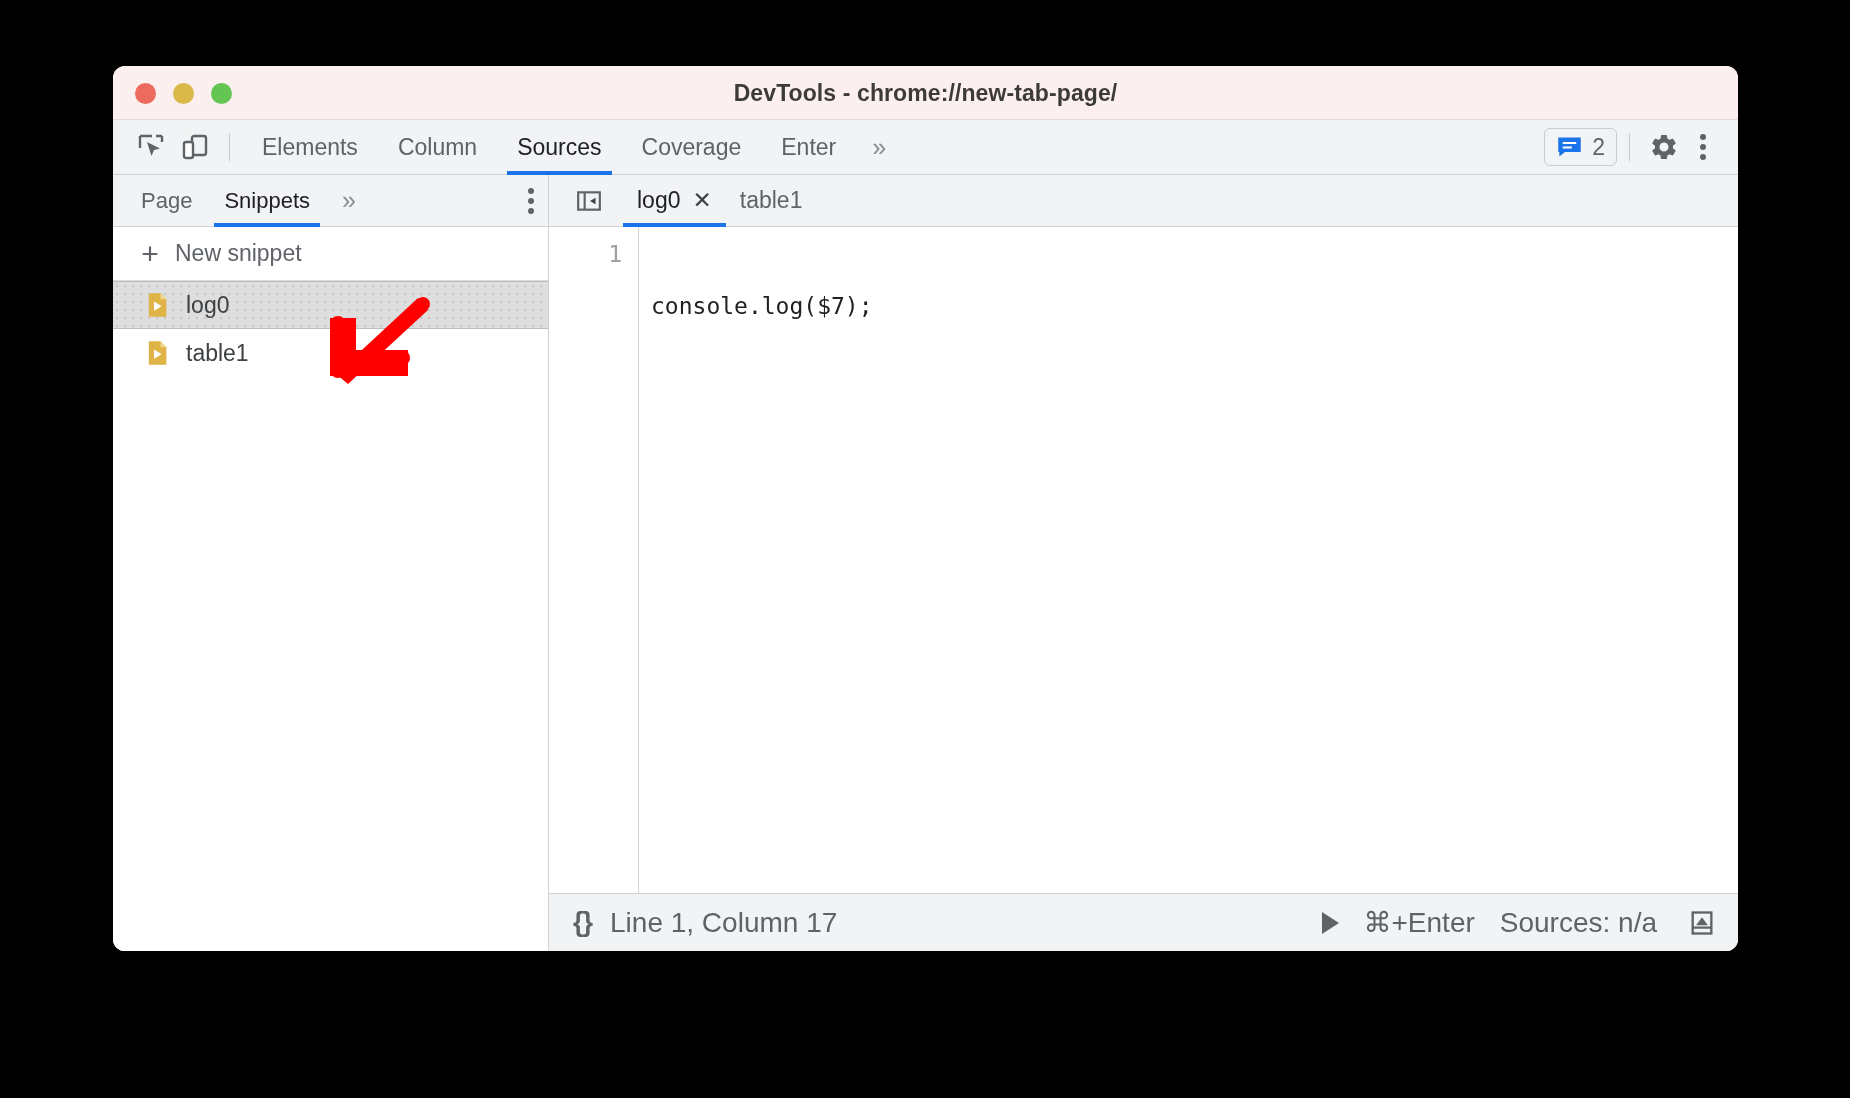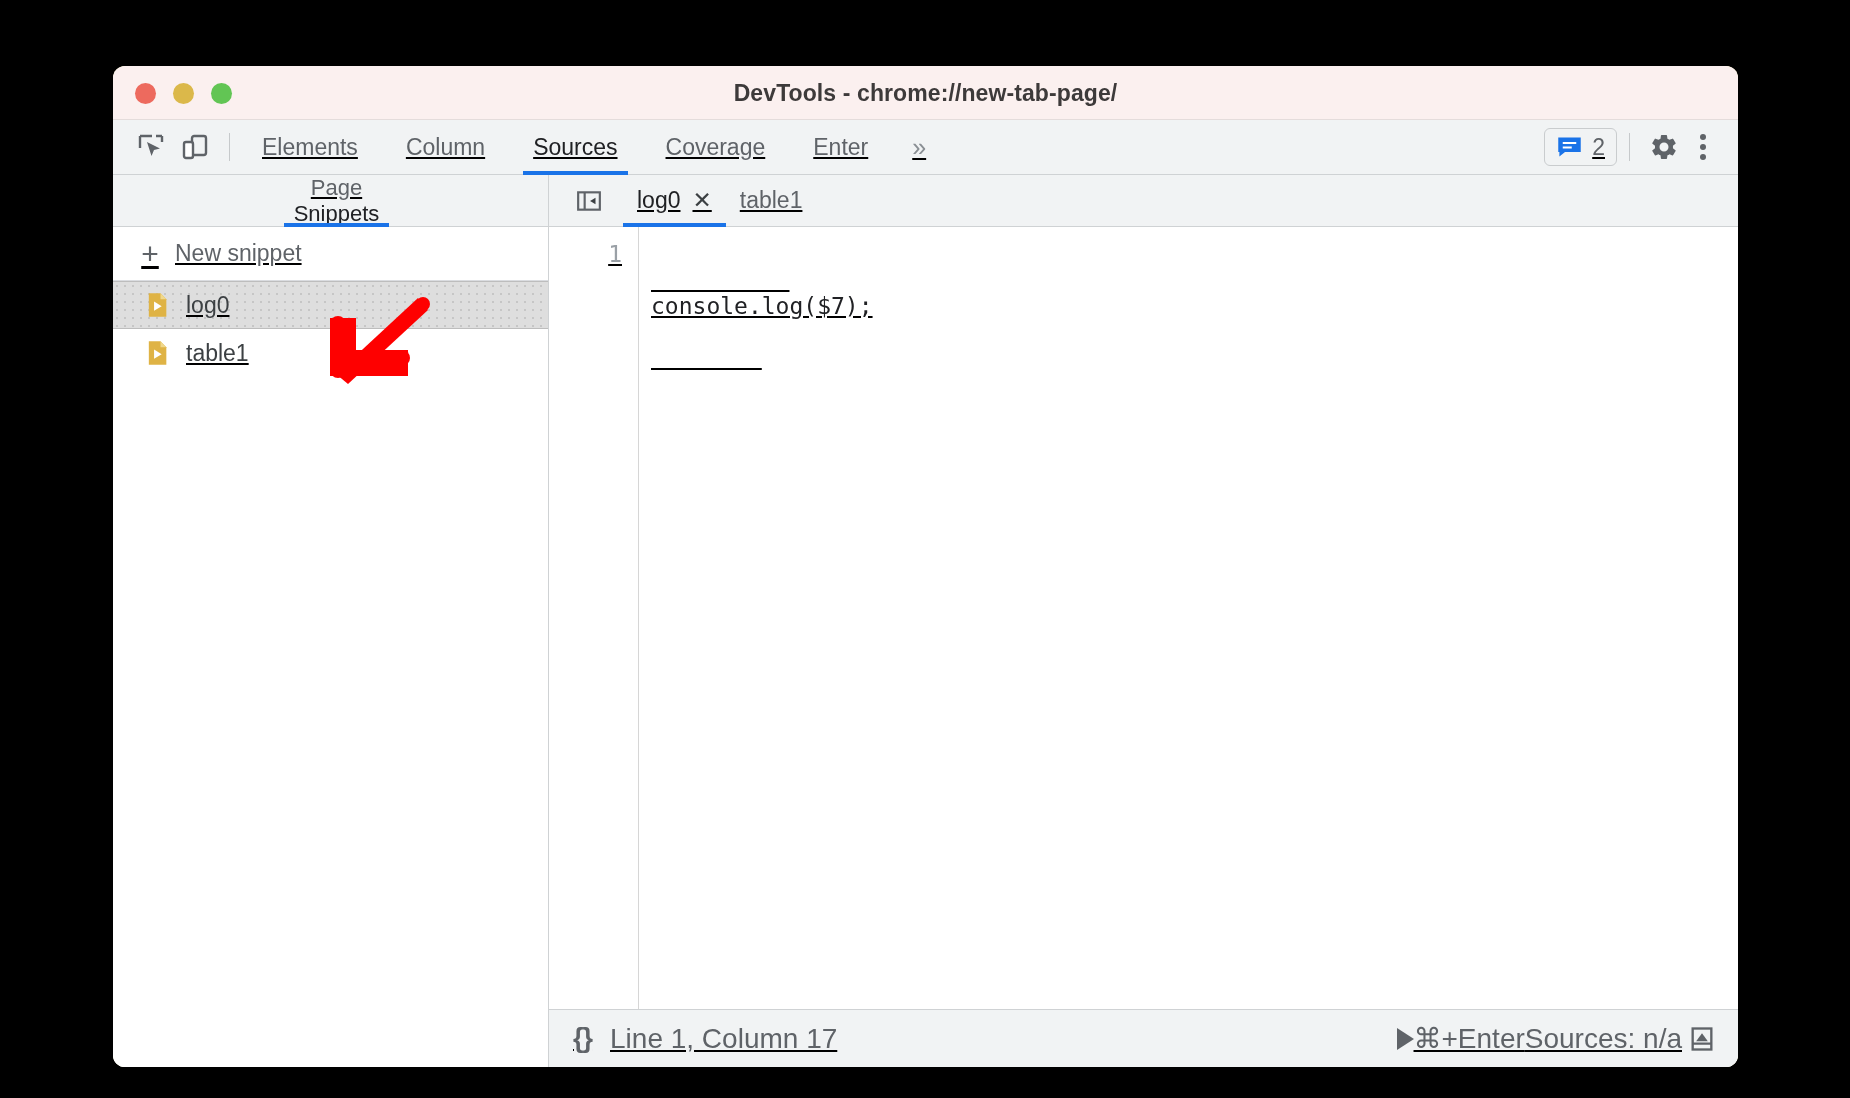--- a/index.html
+++ b/index.html
@@ -7,27 +7,26 @@
     width:1850px; height:1098px;
     background:#000;
     font-family:"Liberation Sans", sans-serif;
     overflow:hidden;
   }
 
   
   #window {
     position:absolute;
     left:113px; top:66px;
-    width:1625px; height:1001px;
+    width:1625px; height:885px;
     background:#fef9c3;
     border-radius:12px;
     overflow:hidden;
     display:flex;
     flex-direction:column;
-    text-decoration:underline;
   }
 
   
   .titlebar {
     height:54px;
     background:#fbf0ef;
     position:relative;
     flex:0 0 auto;
     border-bottom:1px solid #e4dcdb;
   }
@@ -51,21 +50,21 @@
     display:flex; align-items:center;
     flex:0 0 auto;
     padding-left:16px;
   }
   .tb-icon {
     width:44px; height:44px;
     display:flex; align-items:center; justify-content:center;
     cursor:pointer;
   }
   .tb-sep { width:1px; height:28px; background:#c6c9cb; margin:0 12px; }
-  .tabs { display:flex; align-items:center; height:55px;gap:8px; }
+  .tabs { display:flex; align-items:center; height:55px; }
   .tab {
     height:55px; display:flex; align-items:center;
     padding:0 20px; font-size:23px; color:#5f6368;
     position:relative; cursor:pointer; white-space:nowrap;
   }
   .tab.active { color:#202124; }
   .tab.active::after {
     content:""; position:absolute; left:10px; right:10px; bottom:0;
     height:4px; background:#1a73e8;
   }
@@ -86,21 +85,21 @@
   
   .sidebar {
     width:436px; flex:0 0 436px;
     background:#ffffff;
     border-right:1px solid #cfd2d4;
     display:flex; flex-direction:column;
   }
   .side-tabs {
     height:52px; background:#f1f3f4;
     border-bottom:1px solid #cfd2d4;
-    display:flex; align-items:center; padding-left:12px;flex-direction:column;
+    display:flex; align-items:center; padding-left:12px;
   }
   .side-tab {
     height:52px; display:flex; align-items:center;
     padding:0 16px; font-size:22px; color:#5f6368;
     position:relative; cursor:pointer;
   }
   .side-tab.active { color:#202124; }
   .side-tab.active::after {
     content:""; position:absolute; left:6px; right:6px; bottom:0;
     height:4px; background:#1a73e8;
@@ -168,21 +167,21 @@
   }
 
   
   .statusbar {
     height:58px; flex:0 0 auto;
     background:#f1f3f4; border-top:1px solid #cfd2d4;
     display:flex; align-items:center; padding:0 16px 0 24px; gap:18px;
   }
   .pretty { font-size:27px; color:#5f6368; font-weight:bold; cursor:pointer; letter-spacing:-1px; }
   .status-text { font-size:28px; color:#5f6368; }
-  .st-right { margin-left:auto; display:flex; align-items:center; gap:0; }
+  .st-right { margin-left:auto; display:flex; align-items:center; gap:25px; }
   .run-tri {
     width:0;height:0;
     border-left:17px solid #5f6368;
     border-top:11px solid transparent;
     border-bottom:11px solid transparent;
     cursor:pointer;
   }
   .drawer-btn { width:40px;height:40px; display:flex;align-items:center;justify-content:center; cursor:pointer; }
 
   

